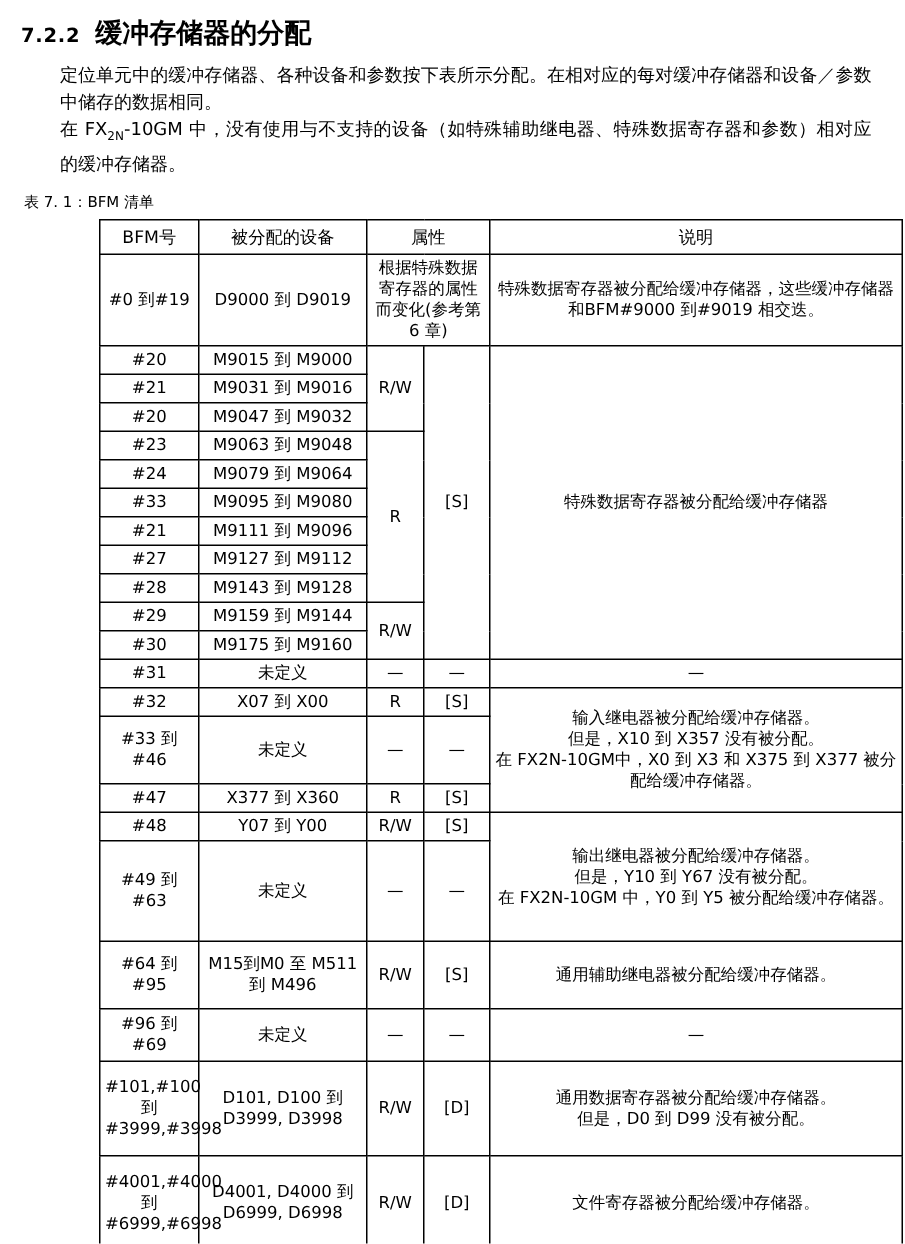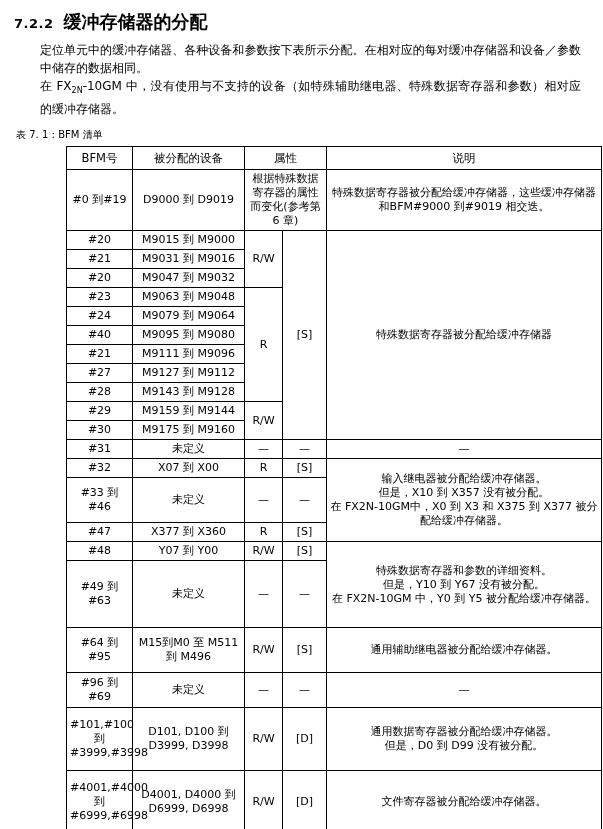--- a/index.html
+++ b/index.html
@@ -150,21 +150,21 @@
       <tr>
         <td>#23</td>
         <td>M9063 到 M9048</td>
         <td rowspan="6">R</td>
       </tr>
       <tr>
         <td>#24</td>
         <td>M9079 到 M9064</td>
       </tr>
       <tr>
-        <td>#40</td>
+        <td>#33</td>
         <td>M9095 到 M9080</td>
       </tr>
       <tr>
         <td>#21</td>
         <td>M9111 到 M9096</td>
       </tr>
       <tr>
         <td>#27</td>
         <td>M9127 到 M9112</td>
       </tr>
@@ -213,21 +213,21 @@
         <td>R</td>
         <td>[S]</td>
       </tr>
 
       <tr>
         <td>#48</td>
         <td>Y07 到 Y00</td>
         <td>R/W</td>
         <td>[S]</td>
         <td class="desc" rowspan="2">
-          <span>特殊数据寄存器和参数的详细资料。</span><br>
+          <span>输出继电器被分配给缓冲存储器。</span><br>
           <span>但是，Y10 到 Y67 没有被分配。</span><br>
           <span>在 FX2N-10GM 中，Y0 到 Y5 被分配给缓冲存储器。</span>
         </td>
       </tr>
       <tr>
         <td style="height:62px">#49 到#63</td>
         <td>未定义</td>
         <td class="dash">—</td>
         <td class="dash">—</td>
       </tr>

